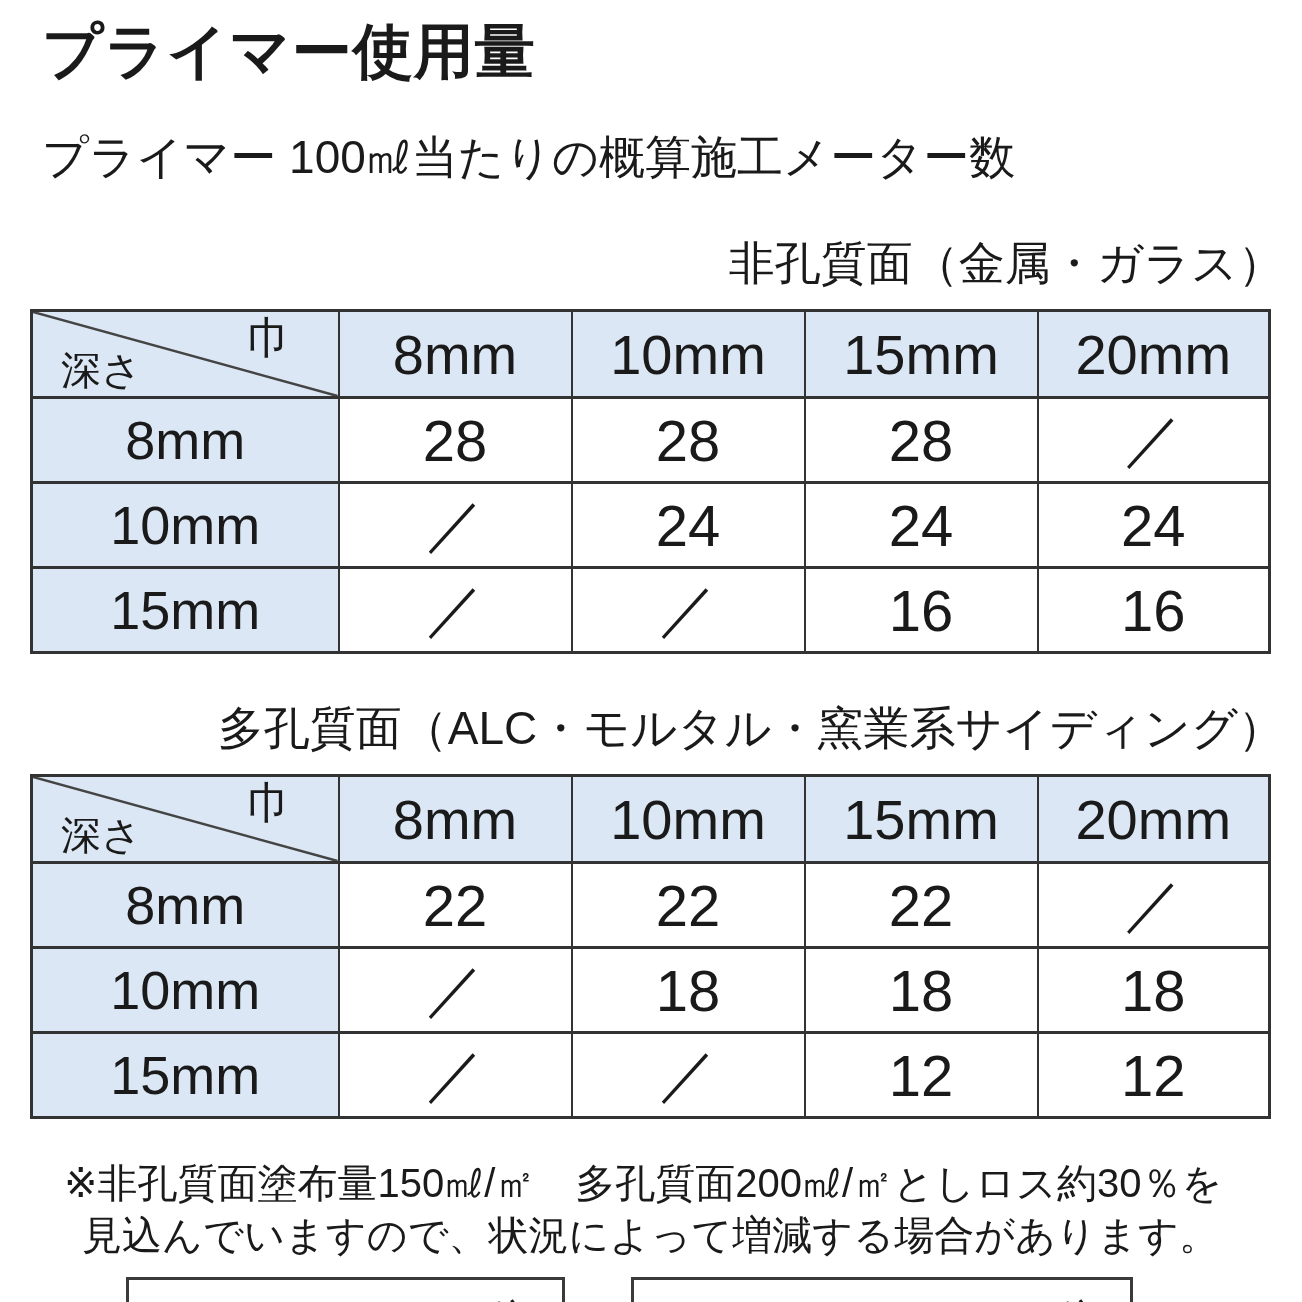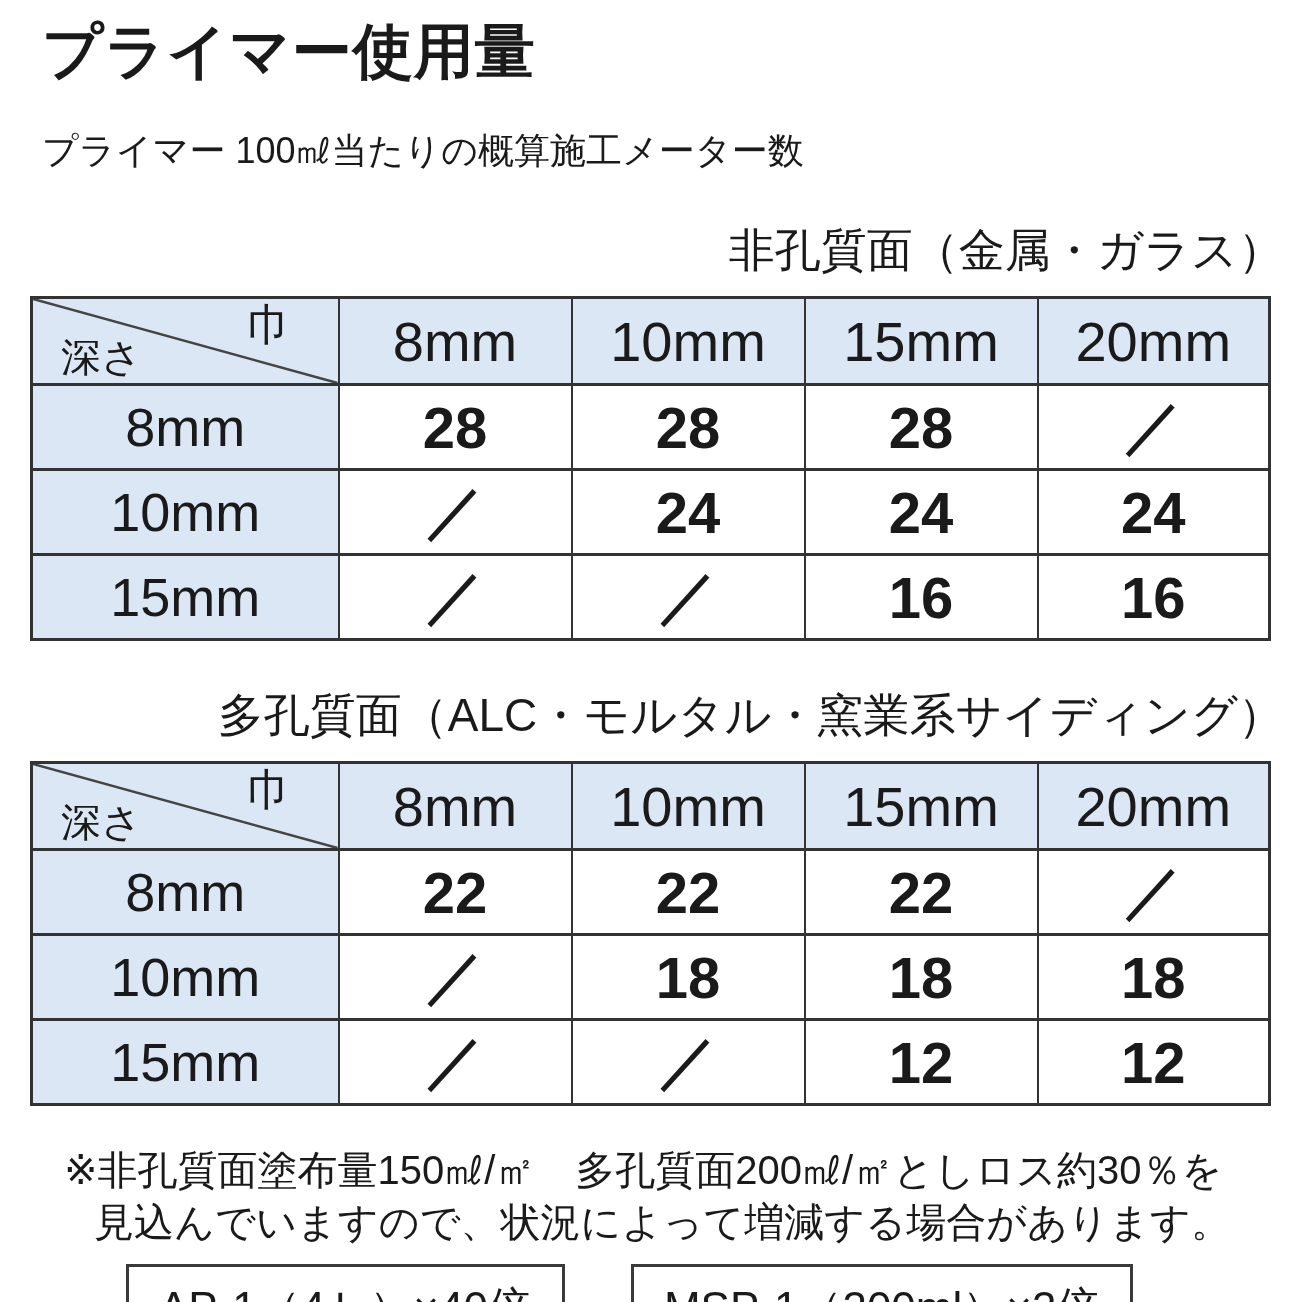--- a/index.html
+++ b/index.html
@@ -14,21 +14,21 @@
     overflow:hidden;
   }
   .title{
     font-size:60px;
     font-weight:700;
     line-height:1.05;
     letter-spacing:1px;
     margin:0;
   }
   .subtitle{
-    font-size:36px;
+    font-size:46px;
     font-weight:400;
     margin-top:44px;
     letter-spacing:0px;
   }
   .section-title{
     font-size:46px;
     font-weight:400;
     margin-top:44px;
     text-align:right;
   }
@@ -44,42 +44,42 @@
   table.usage th, table.usage td{
     border:2px solid #333;
     border-top-width:3px;
     border-bottom-width:3px;
     text-align:center;
     vertical-align:middle;
     font-weight:400;
     padding:0;
   }
   table.usage .hdr-row th{height:84px;background:#dbe7f4;font-size:56px;}
-  table.usage .data-row td{height:82px;font-size:58px;background:#ffffff;font-weight:bold;}
+  table.usage .data-row td{height:82px;font-size:58px;background:#ffffff;}
   table.usage .data-row th{height:82px;background:#dbe7f4;font-size:54px;font-weight:400;}
   .corner{
     position:relative;
     background:#dbe7f4;
   }
   .corner svg{position:absolute;top:0;left:0;width:100%;height:100%;}
   .corner .width-label{
     position:absolute;top:2px;right:46px;
     font-size:44px;line-height:1.1;
   }
   .corner .depth-label{
     position:absolute;bottom:4px;left:28px;
     font-size:40px;line-height:1.1;margin-top:32px;
   }
   .note{
     margin-top:38px;
     margin-left:22px;
     font-size:40px;
     line-height:1.3;
   }
-  .note .line2{margin-left:30px;}
+  .note .line2{margin-left:18px;}
   .boxes{
     margin-top:16px;
     margin-left:84px;
     display:flex;
     gap:66px;
   }
   .dilution-box{
     border:3px solid #3a3a3a;
     font-size:44px;
     padding:12px 30px 14px 30px;

